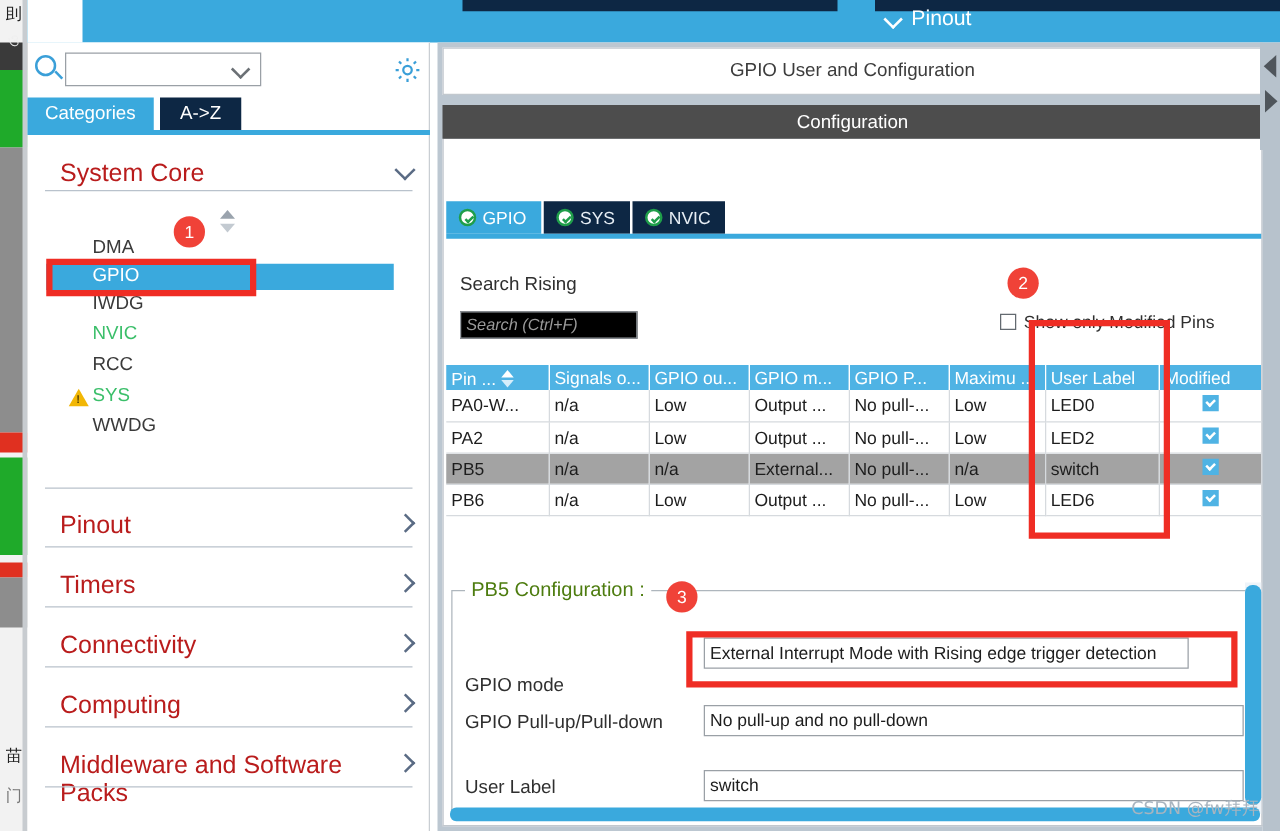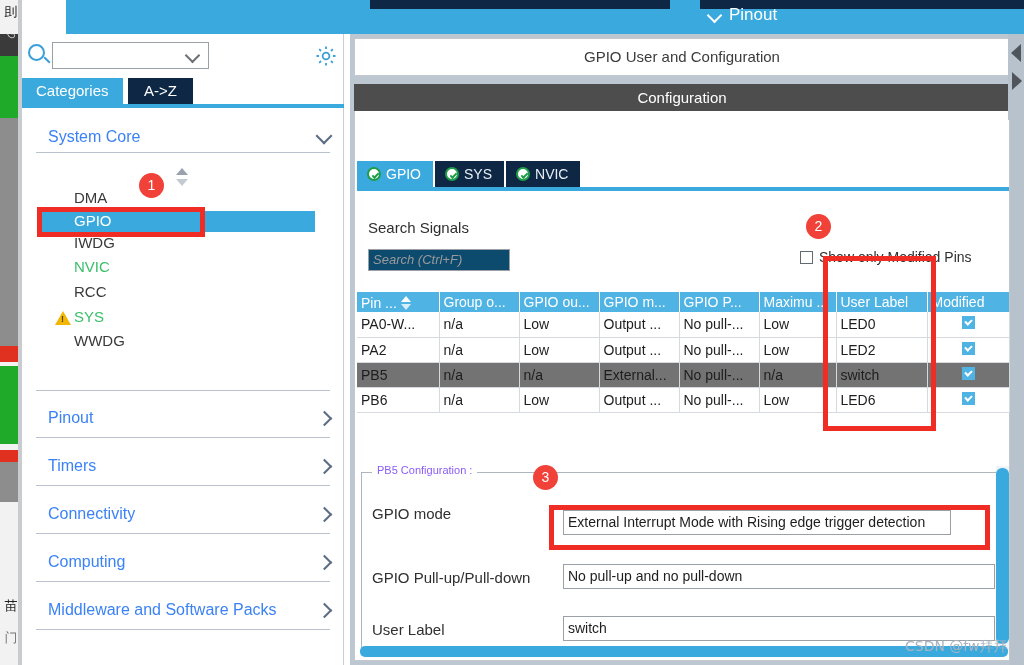--- a/index.html
+++ b/index.html
@@ -47,21 +47,21 @@
   .gear { position:absolute; left:315px; top:45px; width:22px; height:22px; }
   .gear svg { display:block; }
 
   .tabstrip { position:absolute; left:22px; top:78px; width:300px; height:26px;padding-left:44px; }
   .tab-cat { position:absolute; left:0; top:0; height:26px; padding:0 14px; line-height:26px;
      background:#3aa9dd; color:#ffffff; font-size:15px; }
   .tab-az { position:absolute; left:106px; top:0; height:26px; padding:0 16px; line-height:26px;
      background:#0d2744; color:#ffffff; font-size:15px; }
   .tab-underline { position:absolute; left:22px; top:104px; width:322px; height:4px; background:#3aa9dd; }
 
-  .grouphdr { position:absolute; color:#3b82f6; font-size:16px; }
+  .grouphdr { position:absolute; color:#b91c1c; font-size:20px; }
   .grouphdr .chev-r { position:absolute; right:0; top:4px; width:11px; height:11px;
      border-right:2px solid #5a6b84; border-top:2px solid #5a6b84; transform:rotate(45deg); }
   .grouphdr .chev-dn { position:absolute; right:0; top:2px; width:12px; height:12px;
      border-right:2px solid #5a6b84; border-bottom:2px solid #5a6b84; transform:rotate(45deg); }
   .hline { position:absolute; height:1px; background:#b9c2cc; }
 
   .periph { position:absolute; font-size:15px; color:#3a3a3a; }
   .periph.green { color:#3bbf6a; }
   .sel-band { position:absolute; left:37px; top:211px; width:278px; height:21px; background:#3aa9dd; }
   .sel-lbl { position:absolute; left:74px; top:212px; font-size:15px; color:#ffffff; }
@@ -96,49 +96,49 @@
      color:#e7eef5; font-size:14px; background:#0d2744; margin-right:2px; }
   .ptab.active { background:#3aa9dd; color:#ffffff; }
   .okdot { display:inline-block; width:14px; height:14px; border-radius:50%;
      background:#ffffff; border:2px solid #1f9e4a; position:relative; top:2px; margin-right:5px; }
   .okdot:after { content:""; position:absolute; left:3px; top:4px; width:5px; height:2px;
      border-left:2px solid #1f9e4a; border-bottom:2px solid #1f9e4a; transform:rotate(-45deg); }
   .ptabs-underline { position:absolute; left:357px; top:187px; width:652px; height:4px; background:#3aa9dd; }
 
   .srchsig-lbl { position:absolute; left:368px; top:219px; font-size:15px; color:#2f2f2f; }
   .srchsig-inp { position:absolute; left:368px; top:249px; width:142px; height:22px;
-     border:1px solid #9aa0a6; background:#0c4a6e; color:#9a9a9a; font-size:13px;
+     border:1px solid #9aa0a6; background:#000000; color:#9a9a9a; font-size:13px;
      font-style:italic; line-height:20px; padding-left:4px; }
   .chkrow { position:absolute; left:800px; top:249px; font-size:14px; color:#2f2f2f; }
   .chkbox { display:inline-block; width:13px; height:13px; border:1px solid #636a70;
      background:#fff; position:relative; top:2px; margin-right:6px; }
 
   
   .ptable { position:absolute; left:357px; top:292px; width:652px; border-collapse:collapse;
      font-size:14px; table-layout:fixed; }
   .ptable th { background:#4fb3e4; color:#ffffff; font-weight:normal; text-align:left;
      padding:1px 0 1px 4px; height:20px; border-right:1px solid #ffffff; white-space:nowrap; overflow:hidden;}
   .ptable td { background:#ffffff; color:#1d1d1d; padding:1px 0 1px 4px; height:25px;
      border-right:1px solid #d6dade; border-bottom:1px solid #d6dade; white-space:nowrap; overflow:hidden; }
-  .ptable tr.sel td { background:#737373; }
+  .ptable tr.sel td { background:#a3a3a3; }
   .ptable td.ctr { text-align:center; padding-left:0; }
   .sortarrows { display:inline-block; width:11px; height:14px; position:relative; top:2px; margin-left:4px;}
   .sortarrows .u { position:absolute;left:0;top:0;width:0;height:0;
      border-left:5px solid transparent;border-right:5px solid transparent;border-bottom:6px solid #ffffff;}
   .sortarrows .d { position:absolute;left:0;top:8px;width:0;height:0;
      border-left:5px solid transparent;border-right:5px solid transparent;border-top:6px solid #d6eefb;}
   .cbx { display:inline-block; width:13px; height:13px; background:#4fb3e4; position:relative; }
   .cbx:after { content:""; position:absolute; left:3px; top:3px; width:5px; height:3px;
      border-left:2px solid #ffffff; border-bottom:2px solid #ffffff; transform:rotate(-45deg); }
 
   
   .fset { position:absolute; left:361px; top:472px; width:640px; height:178px;
      border:1px solid #aeb6bd; border-top:1px solid #aeb6bd; background:#ffffff; }
   .fset-legend { position:absolute; left:372px; top:464px; background:#ffffff; padding:0 5px;
-     font-size:11px; color:#8b5cf6; }
+     font-size:16px; color:#4d7c0f; }
   .frow-lbl { position:absolute; font-size:15px; color:#2f2f2f; }
   .fval { position:absolute; border:1px solid #9aa0a6; background:#ffffff; color:#1d1d1d;
      font-size:14px; line-height:22px; padding-left:4px; height:25px; overflow:hidden; white-space:nowrap; }
 
   
   .vscroll-track { position:absolute; left:996px; top:466px; width:13px; height:185px; background:#eef4f9; }
   .vscroll-thumb { position:absolute; left:996px; top:468px; width:13px; height:176px;
      background:#3aa9dd; border-radius:6px; }
   .hscroll { position:absolute; left:360px; top:646px; width:648px; height:11px;
      background:#3aa9dd; border-radius:5px; }
@@ -276,42 +276,42 @@
     </div>
     <div class="ptab">
       <span class="okdot"></span><span>SYS</span>
     </div>
     <div class="ptab">
       <span class="okdot"></span><span>NVIC</span>
     </div>
   </div>
   <div class="ptabs-underline"></div>
 
-  <div class="srchsig-lbl">Search Signals</div>
+  <div class="srchsig-lbl">Search Rising</div>
   <div class="srchsig-inp">Search (Ctrl+F)</div>
 
   <div class="chkrow">
     <span class="chkbox"></span><span>Show only Modified Pins</span>
   </div>
 
   <table class="ptable">
     <colgroup>
       <col style="width:82px">
         <col style="width:80px">
         <col style="width:80px">
       <col style="width:80px">
         <col style="width:80px">
         <col style="width:77px">
       <col style="width:91px">
         <col style="width:82px">
     </colgroup>
     <thead>
       <tr>
         <th><span>Pin ...</span><span class="sortarrows"><span class="u"></span><span class="d"></span></span></th>
-        <th>Group o...</th>
+        <th>Signals o...</th>
         <th>GPIO ou...</th>
         <th>GPIO m...</th>
         <th>GPIO P...</th>
         <th>Maximu ..</th>
         <th>User Label</th>
         <th style="border-right:none;">Modified</th>
       </tr>
     </thead>
     <tbody>
       <tr>
@@ -353,21 +353,21 @@
         <td>Low</td>
         <td>LED6</td>
         <td class="ctr"><span class="cbx"></span></td>
       </tr>
     </tbody>
   </table>
 
   <div class="fset"></div>
   <div class="fset-legend">PB5 Configuration :</div>
 
-  <div class="frow-lbl" style="left:372px;top:505px;">GPIO mode</div>
+  <div class="frow-lbl" style="left:372px;top:540px;">GPIO mode</div>
   <div class="fval" style="left:563px;top:510px;width:388px;">External Interrupt Mode with Rising edge trigger detection</div>
 
   <div class="frow-lbl" style="left:372px;top:569px;">GPIO Pull-up/Pull-down</div>
   <div class="fval" style="left:563px;top:564px;width:432px;">No pull-up and no pull-down</div>
 
   <div class="frow-lbl" style="left:372px;top:621px;">User Label</div>
   <div class="fval" style="left:563px;top:616px;width:432px;">switch</div>
 
   <div class="rightrail"></div>
   <div class="arrow-box"></div>

